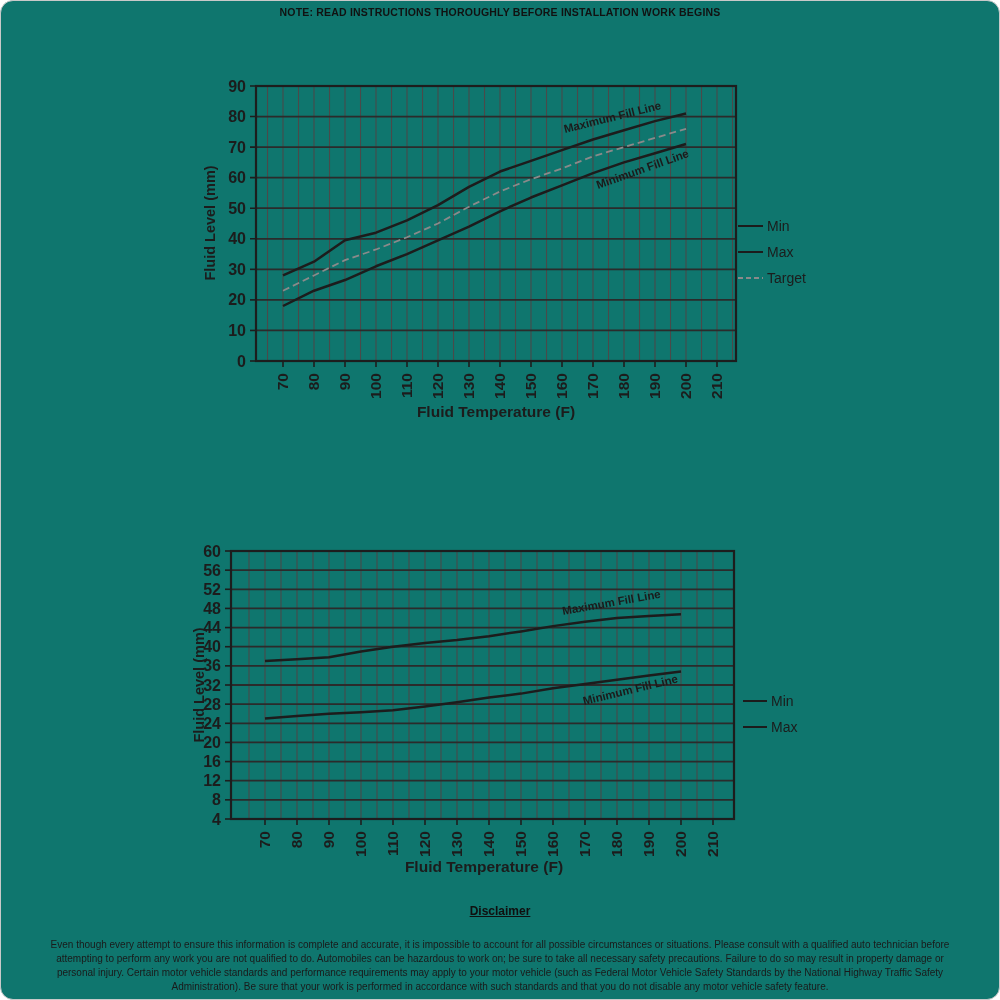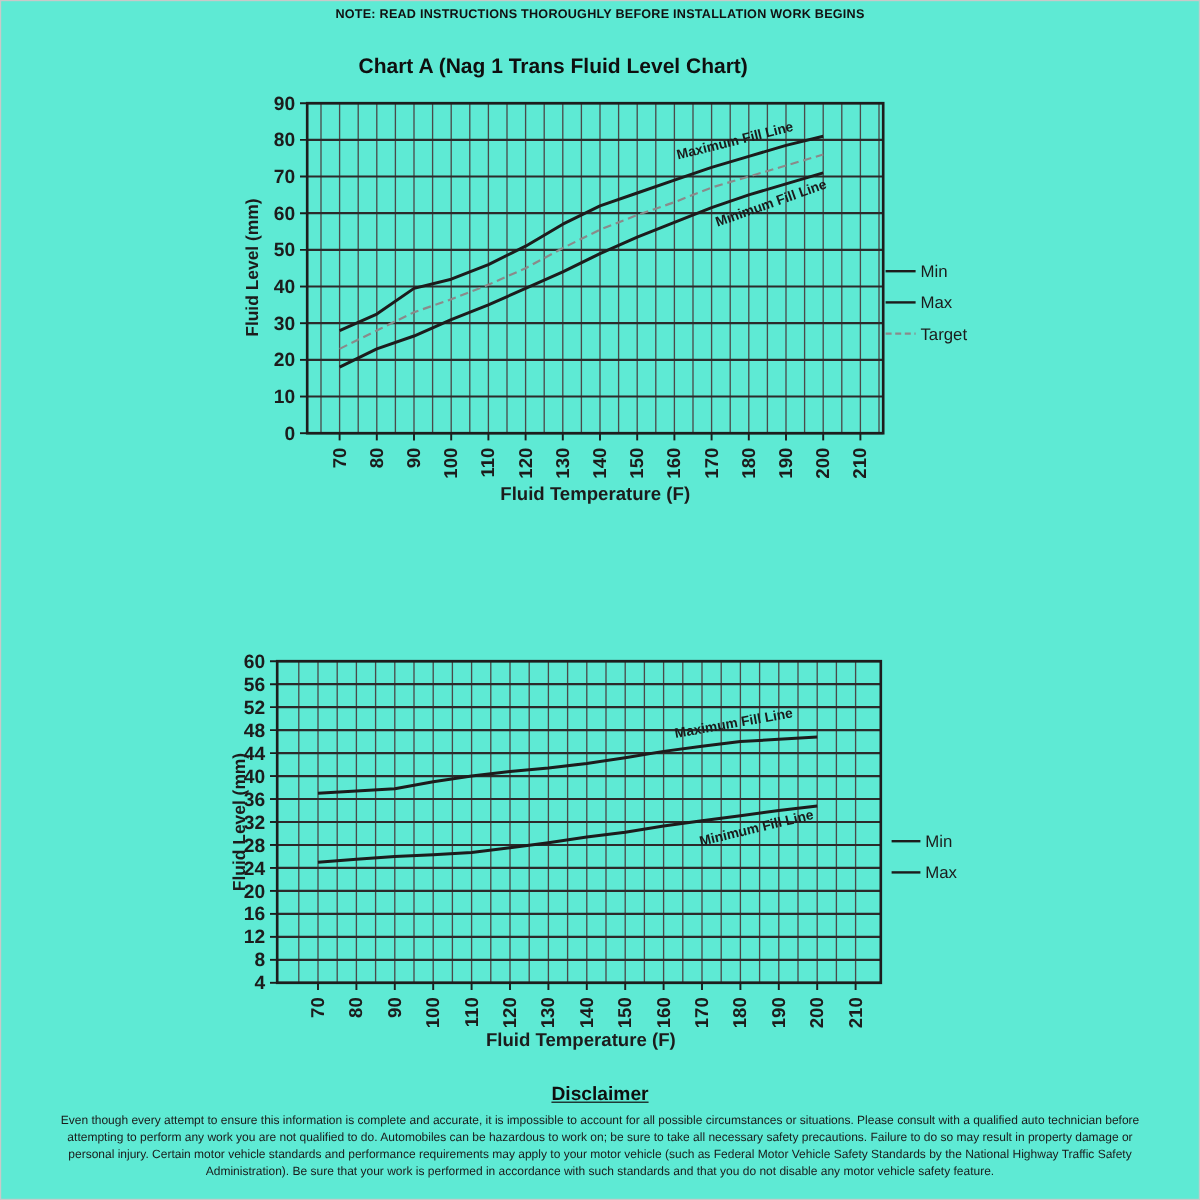--- a/index.html
+++ b/index.html
@@ -1,47 +1,46 @@
 <!DOCTYPE html>
 <html><head>
 <meta charset="utf-8">
 <style>
   html,body{margin:0;padding:0;background:#fff;}
   .page{
-    position:relative;width:998px;height:998px;background:#5eead4;
-    border:1px solid #c9c9c9;border-radius:0;overflow:hidden;
+    position:relative;width:998px;height:998px;background:#0f766e;
+    border:1px solid #c9c9c9;border-radius:13px;overflow:hidden;
     font-family:"Liberation Sans",sans-serif;color:#161616;
   }
   .note{
     position:absolute;top:5px;left:0;width:100%;text-align:center;
     font-size:10.5px;font-weight:bold;letter-spacing:.2px;color:#111;
   }
   .chart-title{
     position:absolute;text-align:center;font-size:17.5px;font-weight:bold;color:#0f0f0f;
   }
   #titleA{top:44px;left:0;width:920px;}
   #titleB{top:452px;left:0;width:990px;}
   .chart-svg{position:absolute;left:0;}
   #chartA{top:75px;}
   #chartB{top:485px;}
   .disclaimer{position:absolute;top:903px;left:0;width:100%;text-align:center;}
-  .disc-title{font-size:16px;font-weight:bold;text-decoration:underline;color:#0f0f0f;}
+  .disc-title{font-size:12px;font-weight:bold;text-decoration:underline;color:#0f0f0f;}
   .disc-body{
-    margin:6px auto 0 auto;width:912px;font-size:10px;line-height:1.4;color:#1a1a1a;
+    margin:20px auto 0 auto;width:912px;font-size:10px;line-height:1.4;color:#1a1a1a;
   }
   text{font-family:"Liberation Sans",sans-serif;}
 </style>
 </head>
 <body>
 
 <div class="page">
 
   <div class="note">NOTE: READ INSTRUCTIONS THOROUGHLY BEFORE INSTALLATION WORK BEGINS</div>
 
-  <div class="chart-title" id="titleA">Chart A (Nag 1 Trans Fluid Level Chart)</div>
   <svg id="chartA" class="chart-svg" width="1000" height="352">
       <line x1="266.5" y1="10" x2="266.5" y2="285" stroke="#4a4a4a" stroke-width="1.1"></line>
       <line x1="282" y1="10" x2="282" y2="285" stroke="#4a4a4a" stroke-width="1.1"></line>
       <line x1="297.5" y1="10" x2="297.5" y2="285" stroke="#4a4a4a" stroke-width="1.1"></line>
       <line x1="313" y1="10" x2="313" y2="285" stroke="#4a4a4a" stroke-width="1.1"></line>
       <line x1="328.5" y1="10" x2="328.5" y2="285" stroke="#4a4a4a" stroke-width="1.1"></line>
       <line x1="344" y1="10" x2="344" y2="285" stroke="#4a4a4a" stroke-width="1.1"></line>
       <line x1="359.5" y1="10" x2="359.5" y2="285" stroke="#4a4a4a" stroke-width="1.1"></line>
       <line x1="375" y1="10" x2="375" y2="285" stroke="#4a4a4a" stroke-width="1.1"></line>
       <line x1="390.5" y1="10" x2="390.5" y2="285" stroke="#4a4a4a" stroke-width="1.1"></line>

